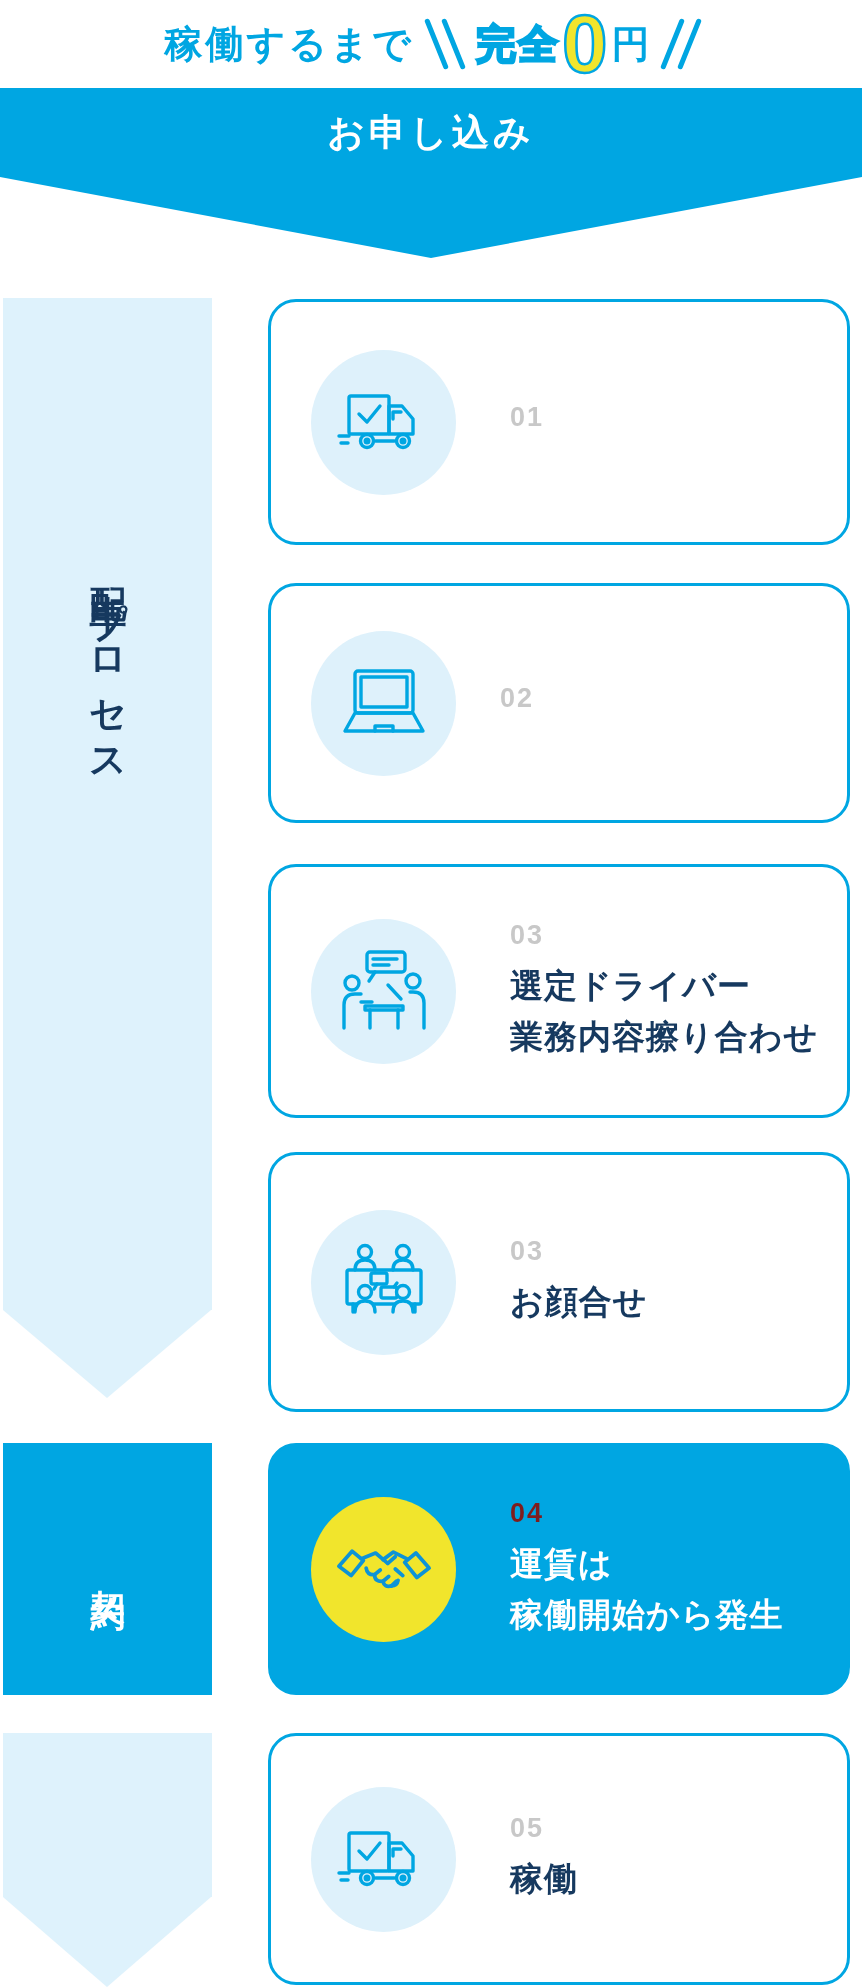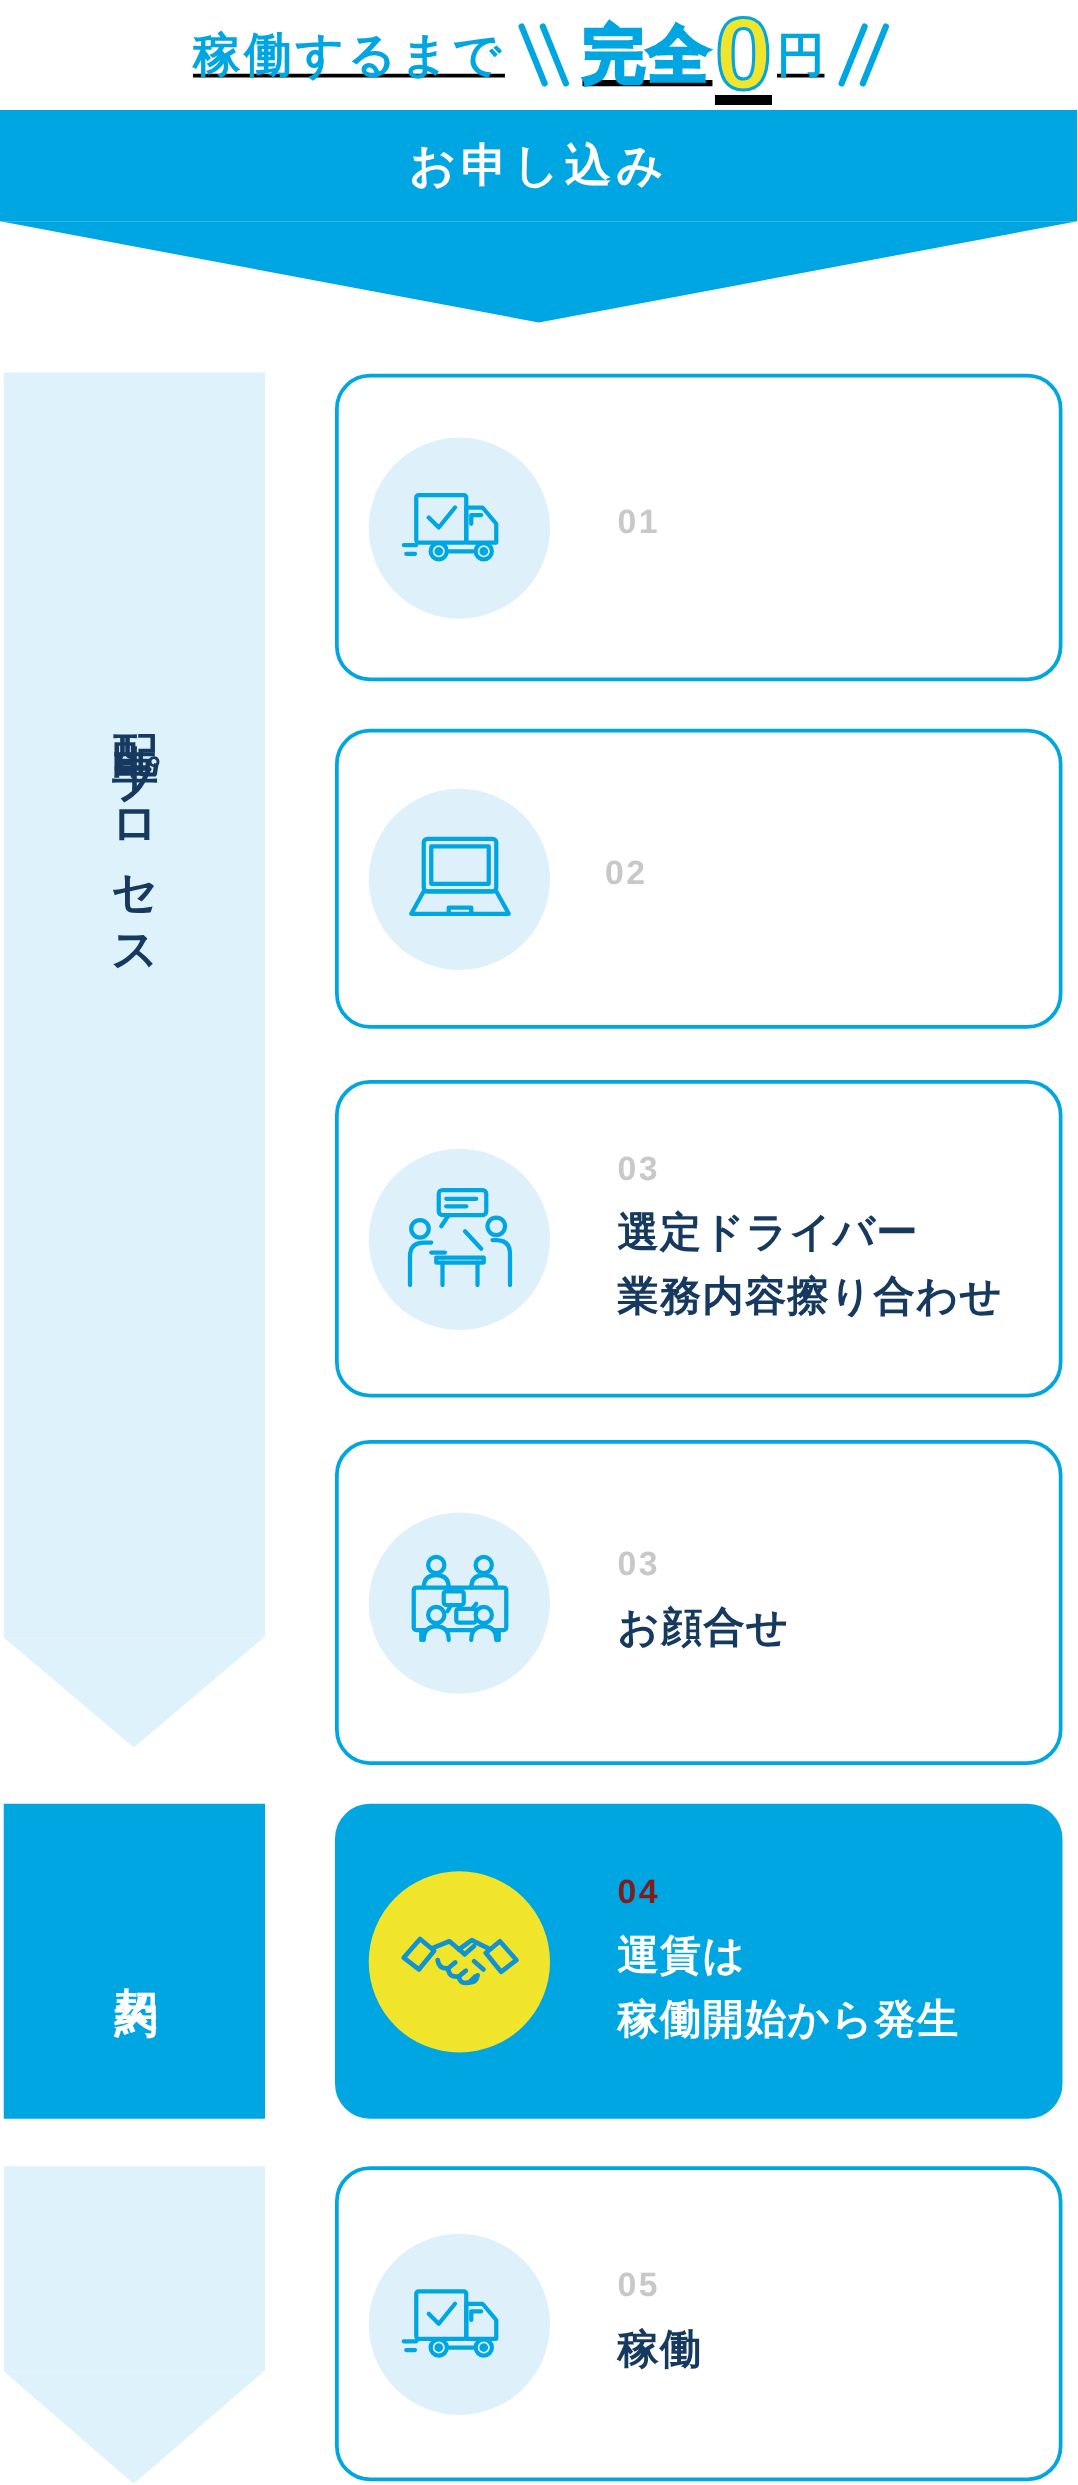--- a/index.html
+++ b/index.html
@@ -17,36 +17,36 @@
     position:relative;
     width:862px;height:1988px;
     background:#ffffff;
     font-family:"Liberation Sans","DejaVu Sans",sans-serif;
     overflow:hidden;
   }
 
   
   .header{
     position:absolute;top:0;left:0;width:862px;height:88px;
-    display:flex;align-items:center;justify-content:center;gap:14px;text-decoration:underline;
+    display:flex;align-items:center;justify-content:center;gap:14px;
   }
   .header-lead{
     color:var(--blue);font-size:38px;font-weight:800;letter-spacing:3px;
   }
   .slash-group{display:flex;gap:12px;align-items:center;padding:0 6px;}
   .slash-bar{width:5px;height:54px;background:var(--blue);border-radius:3px;}
   .slash-left .slash-bar{transform:rotate(-22deg);}
   .slash-right .slash-bar{transform:rotate(22deg);}
   .zero-group{display:flex;align-items:center;}
   .outlined{
     color:var(--yellow);
     -webkit-text-stroke:2.5px var(--blue);
     font-weight:800;
   }
-  .header-highlight{font-size:50px;letter-spacing:2px;}
+  .header-highlight{font-size:40px;letter-spacing:2px;}
   .header-zero{font-size:82px;line-height:1;margin:0 2px;}
   .header-unit{color:var(--blue);font-size:38px;font-weight:800;margin-left:2px;}
 
   
   .banner{
     position:absolute;top:88px;left:0;width:862px;height:89px;
     background:var(--blue);
     display:flex;align-items:center;justify-content:center;
   }
   .banner-label{color:#ffffff;font-size:37px;font-weight:800;letter-spacing:4px;}
@@ -86,21 +86,21 @@
     border-top:90px solid var(--pale);
   }
 
   
   .card{
     position:absolute;left:268px;width:582px;
     background:#ffffff;
     border:3px solid var(--blue);
     border-radius:28px;
     display:flex;align-items:center;
-    padding-left:24px;gap:54px;
+    padding-left:40px;gap:54px;
   }
   .card-1{top:299px;height:246px;}
   .card-2{top:583px;height:240px;gap:44px;}
   .card-3{top:864px;height:254px;}
   .card-4{top:1152px;height:260px;}
   .card-5{top:1443px;height:252px;}
   .card-6{top:1733px;height:252px;}
   .icon-circle{
     flex:none;width:145px;height:145px;border-radius:50%;
     background:var(--circle);

